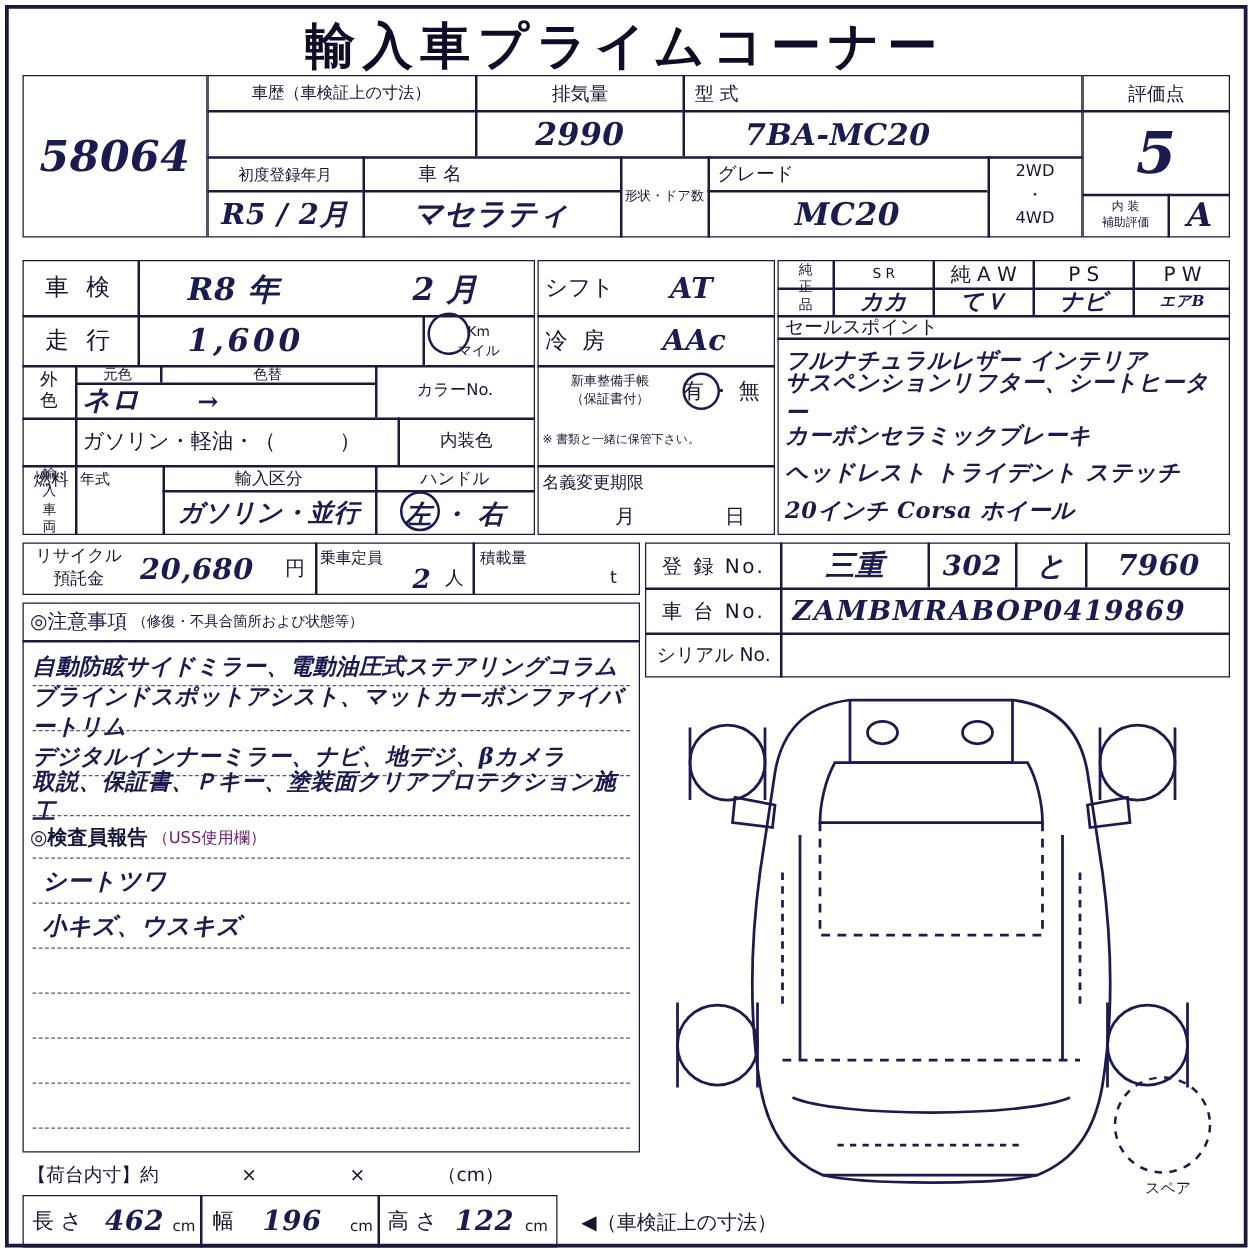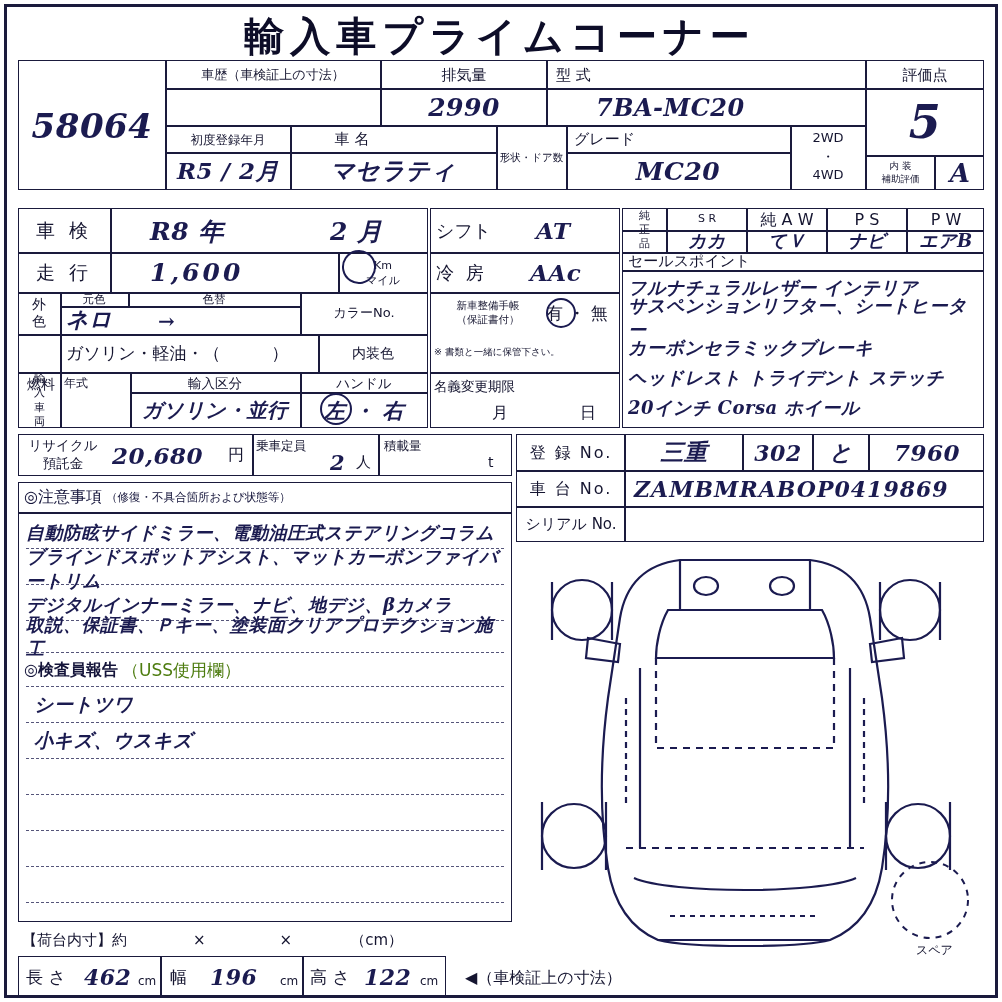--- a/index.html
+++ b/index.html
@@ -171,21 +171,21 @@
       <span style="display:block;">純<br>正<br>品</span>
     </div>
 
   <div class="abs center lbl" style="left:668px;top:209px;width:78px;height:21px;font-size:11px;">S R</div>
   <div class="abs center hand" style="left:668px;top:231px;width:78px;height:20px;font-size:18px;">カカ</div>
   <div class="abs center lbl" style="left:748px;top:209px;width:78px;height:21px;font-size:16px;">純 A W</div>
   <div class="abs center hand" style="left:748px;top:231px;width:78px;height:20px;font-size:18px;">てＶ</div>
   <div class="abs center lbl" style="left:828px;top:209px;width:78px;height:21px;font-size:16px;">P S</div>
   <div class="abs center hand" style="left:828px;top:231px;width:78px;height:20px;font-size:18px;">ナビ</div>
   <div class="abs center lbl" style="left:908px;top:209px;width:76px;height:21px;font-size:16px;">P W</div>
-  <div class="abs center hand" style="left:908px;top:231px;width:76px;height:20px;font-size:18px;">エアB</div>
+  <div class="abs center hand" style="left:908px;top:231px;width:76px;height:20px;font-size:12px;">エアB</div>
 
   <div class="abs vcent lbl" style="left:628px;top:253px;width:250px;height:17px;font-size:15px;">セールスポイント</div>
   <div class="abs vcent hand" style="left:628px;top:273px;width:354px;height:29px;font-size:18px;">フルナチュラルレザー インテリア</div>
   <div class="abs vcent hand" style="left:628px;top:303px;width:354px;height:29px;font-size:18px;">サスペンションリフター、シートヒーター</div>
   <div class="abs vcent hand" style="left:628px;top:333px;width:354px;height:29px;font-size:18px;">カーボンセラミックブレーキ</div>
   <div class="abs vcent hand" style="left:628px;top:363px;width:354px;height:29px;font-size:18px;">ヘッドレスト トライデント ステッチ</div>
   <div class="abs vcent hand" style="left:628px;top:393px;width:354px;height:29px;font-size:18px;">20インチ Corsa ホイール</div>
 
   <div class="bx" style="left:516px;top:434px;width:468px;height:108px;"></div>
   <div class="line" style="left:516px;top:470px;width:468px;height:1.5px;"></div>
@@ -215,21 +215,21 @@
   <div class="dashline" style="left:26px;top:584px;width:478px;"></div>
   <div class="dashline" style="left:26px;top:620px;width:478px;"></div>
   <div class="dashline" style="left:26px;top:652px;width:478px;"></div>
   <div class="abs vcent hand" style="left:26px;top:518px;width:480px;height:30px;font-size:18px;">自動防眩サイドミラー、電動油圧式ステアリングコラム</div>
   <div class="abs vcent hand" style="left:26px;top:554px;width:480px;height:30px;font-size:18px;">ブラインドスポットアシスト、マットカーボンファイバートリム</div>
   <div class="abs vcent hand" style="left:26px;top:590px;width:480px;height:30px;font-size:18px;">デジタルインナーミラー、ナビ、地デジ、βカメラ</div>
   <div class="abs vcent hand" style="left:26px;top:622px;width:480px;height:30px;font-size:18px;">取説、保証書、Ｐキー、塗装面クリアプロテクション施工</div>
 
   <div class="abs vcent" style="left:24px;top:656px;width:486px;height:28px;">
     <span style="font-size:16px;font-weight:bold;color:#14143a;">◎検査員報告</span>
-    <span style="font-size:17px;margin-left:4px;color:#4d7c0f;">（USS使用欄）</span>
+    <span style="font-size:13px;margin-left:4px;color:#701a75;">（USS使用欄）</span>
   </div>
   <div class="dashline" style="left:26px;top:686px;width:478px;"></div>
   <div class="dashline" style="left:26px;top:722px;width:478px;"></div>
   <div class="dashline" style="left:26px;top:758px;width:478px;"></div>
   <div class="dashline" style="left:26px;top:794px;width:478px;"></div>
   <div class="dashline" style="left:26px;top:830px;width:478px;"></div>
   <div class="dashline" style="left:26px;top:866px;width:478px;"></div>
   <div class="dashline" style="left:26px;top:902px;width:478px;"></div>
   <div class="abs vcent hand" style="left:34px;top:690px;width:460px;height:30px;font-size:19px;">シートツワ</div>
   <div class="abs vcent hand" style="left:34px;top:726px;width:460px;height:30px;font-size:19px;">小キズ、ウスキズ</div>

